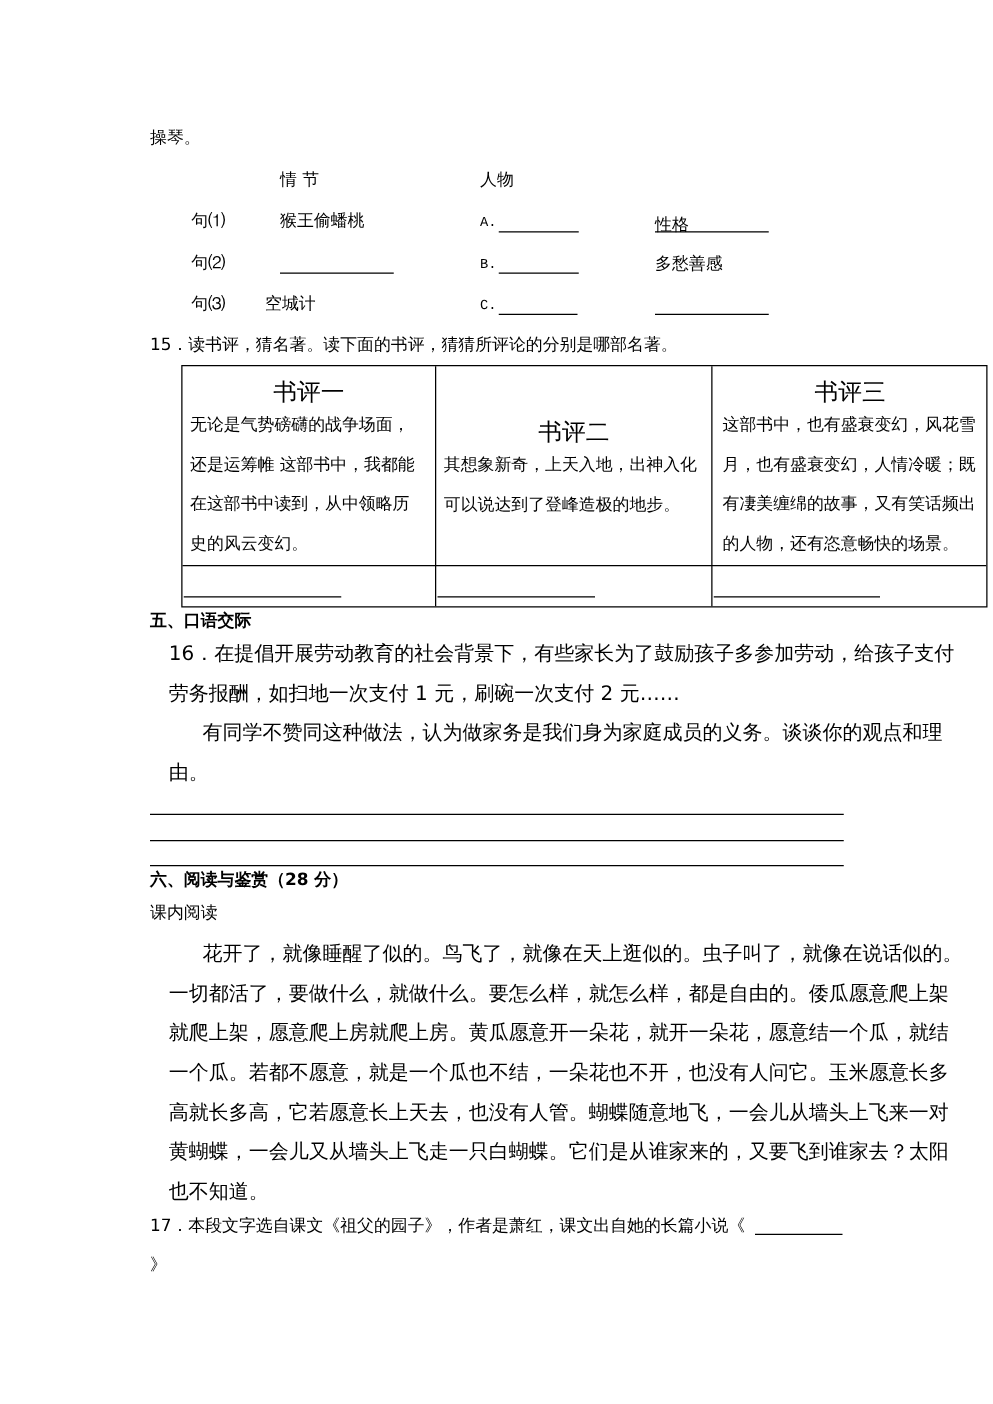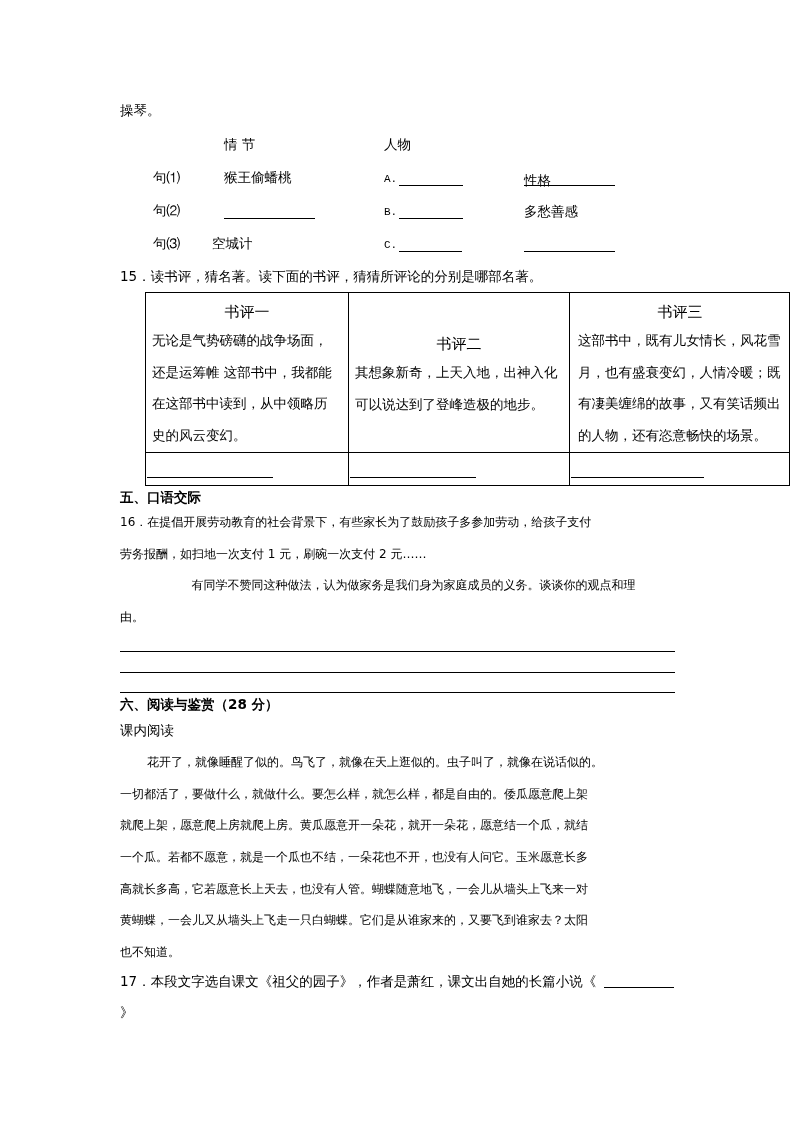--- a/index.html
+++ b/index.html
@@ -5,22 +5,22 @@
   html, body { margin:0; padding:0; background:#ffffff; }
   body { width:794px; height:1123px; position:relative; overflow:hidden;
          font-family:"DejaVu Sans", "Liberation Sans", sans-serif; color:#000; font-size:13.5px; }
   .abs { position:absolute; white-space:nowrap; line-height:1; }
   .uline { position:absolute; border-bottom:1px solid #000; height:0; }
   .bold { font-weight:bold; }
   .tbl { position:absolute; left:145px; top:292px; width:645px; height:194px; border:1px solid #000; box-sizing:border-box; }
   .vline { position:absolute; top:0; bottom:0; width:0; border-left:1px solid #000; }
   .hline { position:absolute; left:0; right:0; height:0; border-top:1px solid #000; }
   .cell-text { position:absolute; line-height:31.5px; font-size:13.5px; white-space:nowrap; }
-  .cell-head { position:absolute; text-align:center; font-size:15px; line-height:1; }
-  .para { position:absolute; left:120px; width:560px; line-height:31.7px; font-size:12px; }
+  .cell-head { position:absolute; text-align:center; font-size:19px; line-height:1; }
+  .para { position:absolute; left:135px; width:560px; line-height:31.7px; font-size:16px; }
   .para .ln { display:block; white-space:nowrap; height:31.7px; }
 </style>
 </head>
 <body>
 
 <div class="abs" style="left:120px;top:104px;">操琴。</div>
 
 <div>
   <div class="abs" style="left:224px;top:138px;">情 节</div>
   <div class="abs" style="left:384px;top:138px;">人物</div>
@@ -63,21 +63,21 @@
 
   <div class="cell-head" style="left:203px;width:220px;top:44px;">书评二</div>
   <div class="cell-text" style="left:209px;top:64px;">
     <div>其想象新奇，上天入地，出神入化</div>
     <div>可以说达到了登峰造极的地步。</div>
   </div>
   <div class="uline" style="left:204px;top:184px;width:126px;"></div>
 
   <div class="cell-head" style="left:424px;width:220px;top:12px;">书评三</div>
   <div class="cell-text" style="left:432px;top:32px;">
-    <div>这部书中，既有儿女情长，风花雪</div>
+    <div>这部书中，也有盛衰变幻，风花雪</div>
     <div>月，也有盛衰变幻，人情冷暖；既</div>
     <div>有凄美缠绵的故事，又有笑话频出</div>
     <div>的人物，还有恣意畅快的场景。</div>
   </div>
   <div class="uline" style="left:425px;top:184px;width:133px;"></div>
 </div>
 
 <div class="abs bold" style="left:120px;top:491px;">五、口语交际</div>
 <div class="para" style="top:507px;">
   <span class="ln">16．在提倡开展劳动教育的社会背景下，有些家长为了鼓励孩子多参加劳动，给孩子支付</span>

